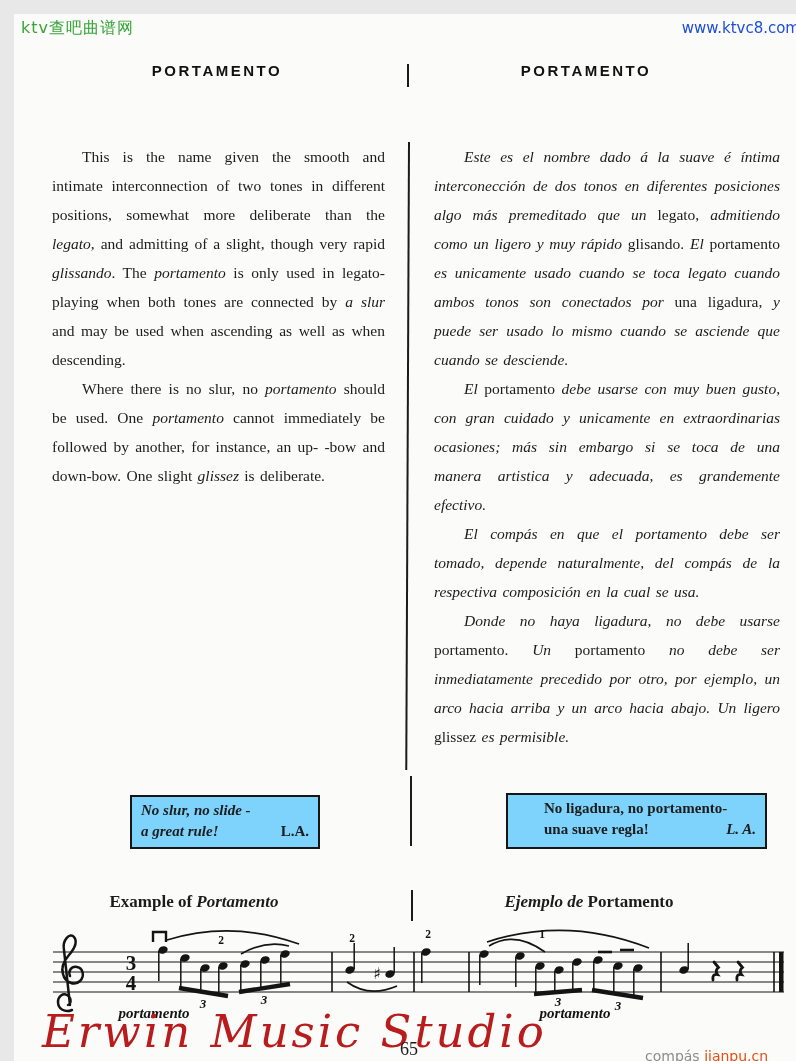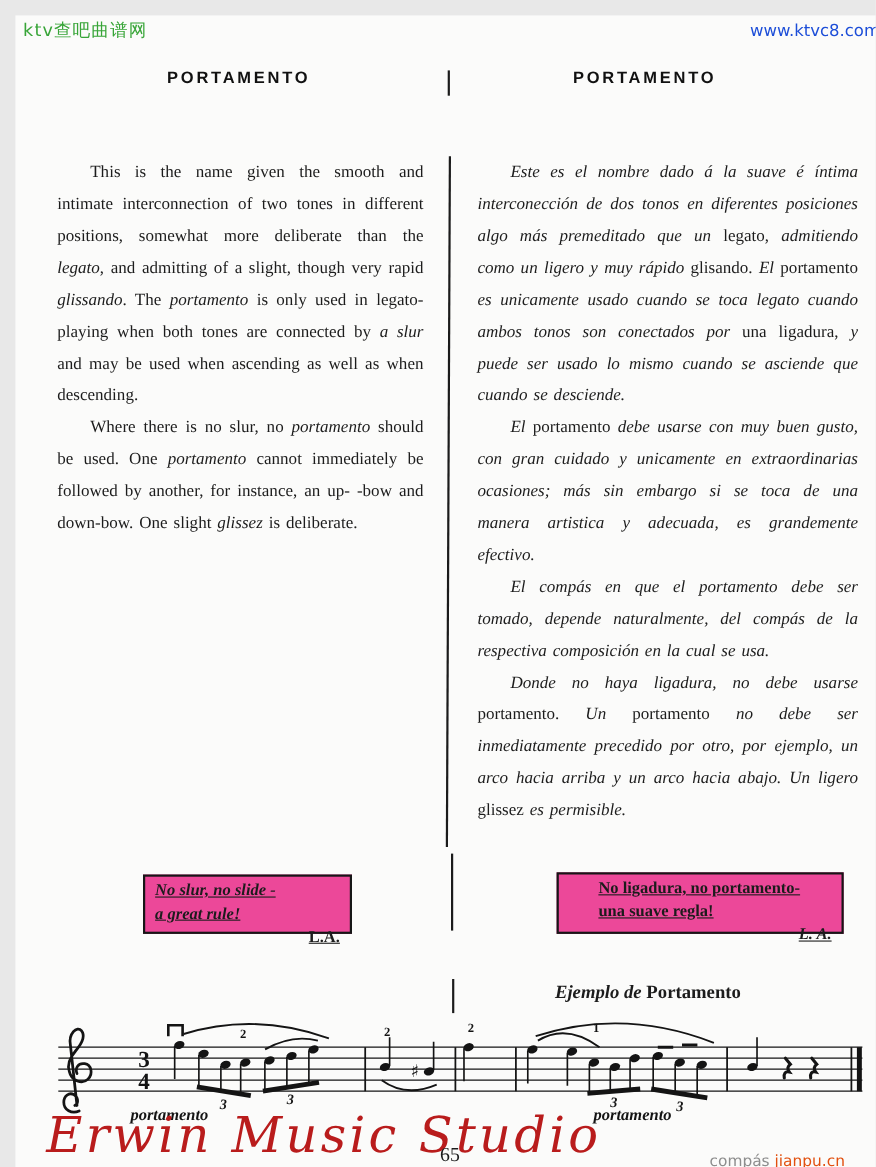--- a/index.html
+++ b/index.html
@@ -22,22 +22,22 @@
   .div-seg2{left:396px;top:762px;height:70px;width:1.6px;}
   .div-seg3{left:397px;top:876px;height:31px;width:1.6px;}
   .col{position:absolute;top:128px;}
   .col p{margin:0;text-indent:30px;text-align:justify;font-size:15.5px;line-height:29px;word-spacing:1.5px;}
   .col-en{left:38px;width:333px;}
   .col-es{left:420px;width:346px;}
   .col-es p{font-size:15.5px;}
   .it{font-style:italic;}
   .rm{font-style:normal;}
   .rule-box{position:absolute;border:2px solid #161616;padding:3px 9px;font-size:15px;
-    font-weight:bold;line-height:21px;background:#ec4899;text-decoration:underline;}
-  .rule-box .line2{display:flex;align-items:baseline;flex-direction:column;}
+    font-weight:bold;line-height:21px;background:#7dd3fc;}
+  .rule-box .line2{display:flex;align-items:baseline;}
   .rule-box .sig{margin-left:auto;padding-left:14px;}
   .box-left{left:116px;top:781px;width:168px;height:44px;font-style:italic;}
   .box-left .sig{font-style:normal;}
   .box-right{left:492px;top:779px;width:212px;height:46px;padding-left:36px;}
   .box-right .sig{font-style:italic;}
   .example-heading{position:absolute;top:878px;font-size:17px;font-weight:bold;white-space:nowrap;}
   .example-heading.left{left:180px;transform:translateX(-50%);}
   .example-heading.right{left:575px;transform:translateX(-50%);}
   #music{position:absolute;left:33px;top:912px;}
   .erwin{position:absolute;left:28px;top:991px;font-size:45px;font-style:italic;
@@ -84,20 +84,21 @@
   </div>
 
   <div class="rule-box box-right">
     <div class="line1">No ligadura, no portamento-</div>
     <div class="line2">
       <span>una suave regla!</span>
       <span class="sig">L. A.</span>
     </div>
   </div>
 
+  <div class="example-heading left" id="ex-left"><span class="rm">Example of </span><span class="it">Portamento</span></div>
   <div class="example-heading right" id="ex-right"><span class="it">Ejemplo de </span><span class="rm">Portamento</span></div>
 
   <svg id="music" width="740" height="98" viewBox="0 0 740 98">
       <line x1="6" y1="26" x2="737" y2="26" stroke="#141414" stroke-width="1.1"></line>
       <line x1="6" y1="36" x2="737" y2="36" stroke="#141414" stroke-width="1.1"></line>
       <line x1="6" y1="46" x2="737" y2="46" stroke="#141414" stroke-width="1.1"></line>
       <line x1="6" y1="56" x2="737" y2="56" stroke="#141414" stroke-width="1.1"></line>
       <line x1="6" y1="66" x2="737" y2="66" stroke="#141414" stroke-width="1.1"></line>
       <line x1="285" y1="26" x2="285" y2="66" stroke="#141414" stroke-width="1.6"></line>
       <line x1="367" y1="26" x2="367" y2="66" stroke="#141414" stroke-width="1.6"></line>

